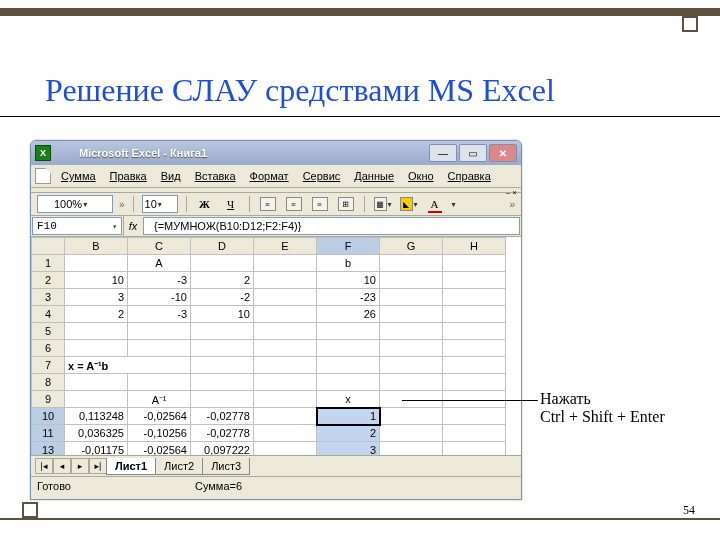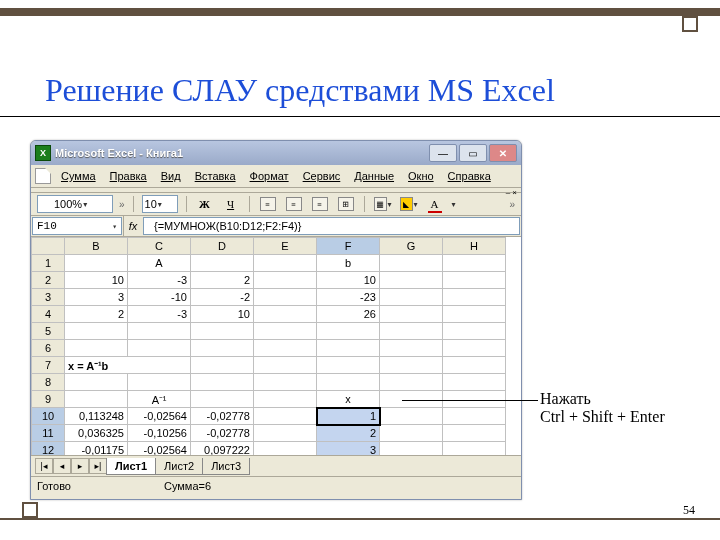--- a/index.html
+++ b/index.html
@@ -8,21 +8,21 @@
   .topsq { position:absolute; top:16px; right:22px; width:12px; height:12px; border:2px solid #605040; }
   .title { font-family: "Times New Roman", serif; font-size:32px; color:#1d4ed8; position:absolute; top:72px; left:45px; }
   .title-underline { position:absolute; top:116px; left:0; right:0; height:1px; background:#000;}
   .botbar { height:2px; background:#605040; position:absolute; bottom:20px; left:0; right:0;}
   .botsq { position:absolute; bottom:22px; left:22px; width:12px; height:12px; border:2px solid #605040; }
   .pagenum { position:absolute; bottom:22px; right:25px; font-family: "Times New Roman", serif; font-size:12px; }
 
   .excel-window { position:absolute; top:140px; left:30px; width:490px; height:358px; background:#ece9d8; border:1px solid #7f8fae; border-radius:6px 6px 0 0; box-shadow: 0 0 2px rgba(0,0,0,0.3); font-size:11px; }
   .win-titlebar { height:24px; background:linear-gradient(to bottom,#b8c6e0,#9aaac9); border-radius:5px 5px 0 0; display:flex; align-items:center; padding:0 4px; gap:4px; }
   .win-titlebar .xicon { width:14px; height:14px; background:#1c7e1c; border:1px solid #0a4a0a; display:flex; align-items:center; justify-content:center; color:#fff; font-size:9px; font-weight:bold; }
-  .win-title { font-weight:bold; color:#fff; text-shadow:0 1px 1px #555; font-size:11px; flex:1;}
+  .win-title { font-weight:bold; color:#fff; text-shadow:0 1px 1px #555; font-size:11px; flex:1;margin-left:24px;}
   .win-btns { display:flex; gap:2px; align-items:center; }
   .win-btn { width:26px; height:16px; background:#dce3ed; border:1px solid #7f8fae; border-radius:2px; display:flex; align-items:center; justify-content:center; font-size:10px;}
   .win-btn.close { background:#d88; color:#fff; font-weight:bold;}
 
   .menu-bar { height:22px; display:flex; align-items:center; gap:6px; padding:0 4px; border-bottom:1px solid #aca899; font-size:11px; }
   .doc-icon { width:14px; height:14px; background:#fff; border:1px solid #999; display:inline-block; position:relative; }
   .doc-icon::after{ content:""; position:absolute; right:-1px; top:-1px; border:3px solid transparent; border-right-color:#ece9d8; border-top-color:#ece9d8; }
   .menu-item { padding:0 4px; }
   .menu-item u { text-decoration:underline; }
 
@@ -58,21 +58,21 @@
   .cell-selected { background:#c4d5ef !important; }
 
   .sheet-tabs { height:20px; display:flex; align-items:center; background:#ece9d8; border-bottom:1px solid #aca899; font-size:11px; padding-left:4px; gap:0;}
   .sheet-nav { display:flex; gap:0; }
   .sheet-nav div { width:16px; height:14px; border:1px solid #aca899; background:#ece9d8; display:flex; align-items:center; justify-content:center; font-size:9px;}
   .sheet-tab { padding:0 8px; height:16px; border:1px solid #888; border-top:none; background:#ece9d8; display:flex; align-items:center; margin-left:-1px;}
   .sheet-tab.active { background:#fff; font-weight:bold; }
 
   .status-bar { height:18px; display:flex; align-items:center; font-size:11px; padding:0 6px; gap:40px;}
   .status-bar .ready { }
-  .status-bar .sum { margin-left:53px; }
+  .status-bar .sum { margin-left:84px; }
 
   .annotation { position:absolute; top:390px; left:540px; font-family:"Times New Roman",serif; font-size:16px; line-height:1.15;}
   .anno-line1 { position:absolute; border-top:1px solid #000; }
   .anno-line1.a { top:400px; left:402px; width:136px; }
   .mini-icon { width:14px; height:12px; border:1px solid #888; background:#f5f3e9; display:inline-flex; align-items:center; justify-content:center; font-size:8px;}
 </style>
 </head>
 <body>
 
 <div class="slide">
@@ -277,21 +277,21 @@
               <th class="rowh hdr-highlight">11</th>
               <td>0,036325</td>
               <td>-0,10256</td>
               <td>-0,02778</td>
               <td></td>
               <td class="cell-selected">2</td>
               <td></td>
               <td></td>
             </tr>
         <tr>
-              <th class="rowh hdr-highlight">12</th>
+              <th class="rowh hdr-highlight">13</th>
               <td>-0,01175</td>
               <td>-0,02564</td>
               <td>0,097222</td>
               <td></td>
               <td class="cell-selected">3</td>
               <td></td>
               <td></td>
             </tr>
 
       </tbody>

